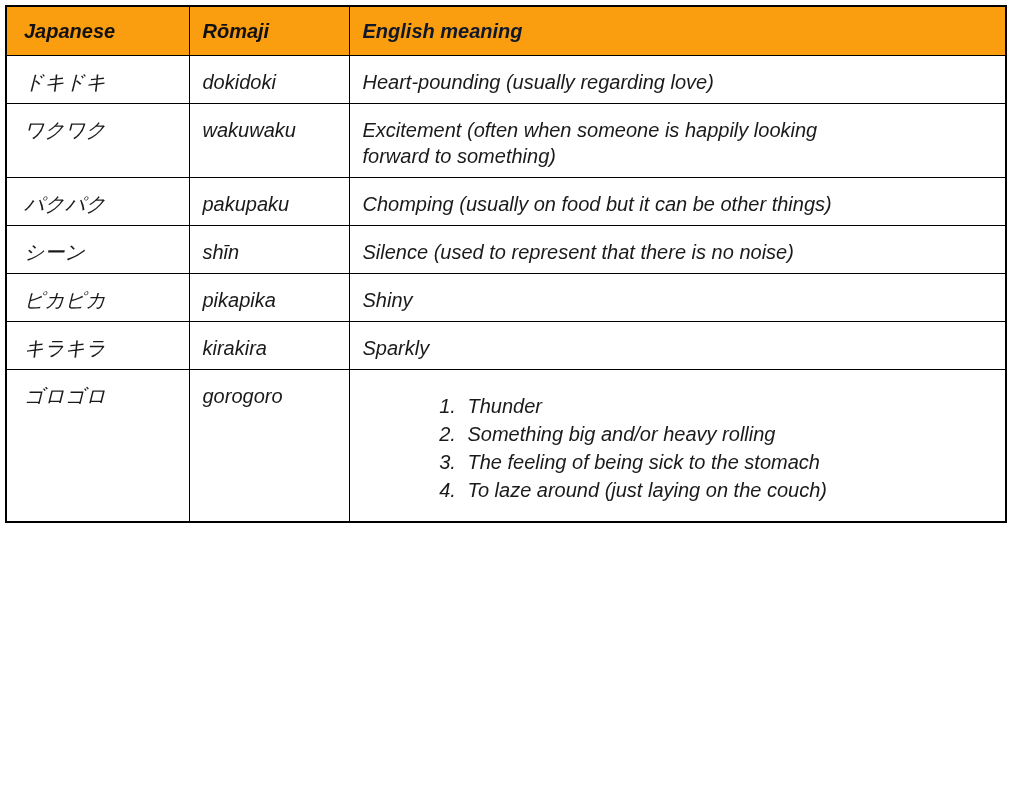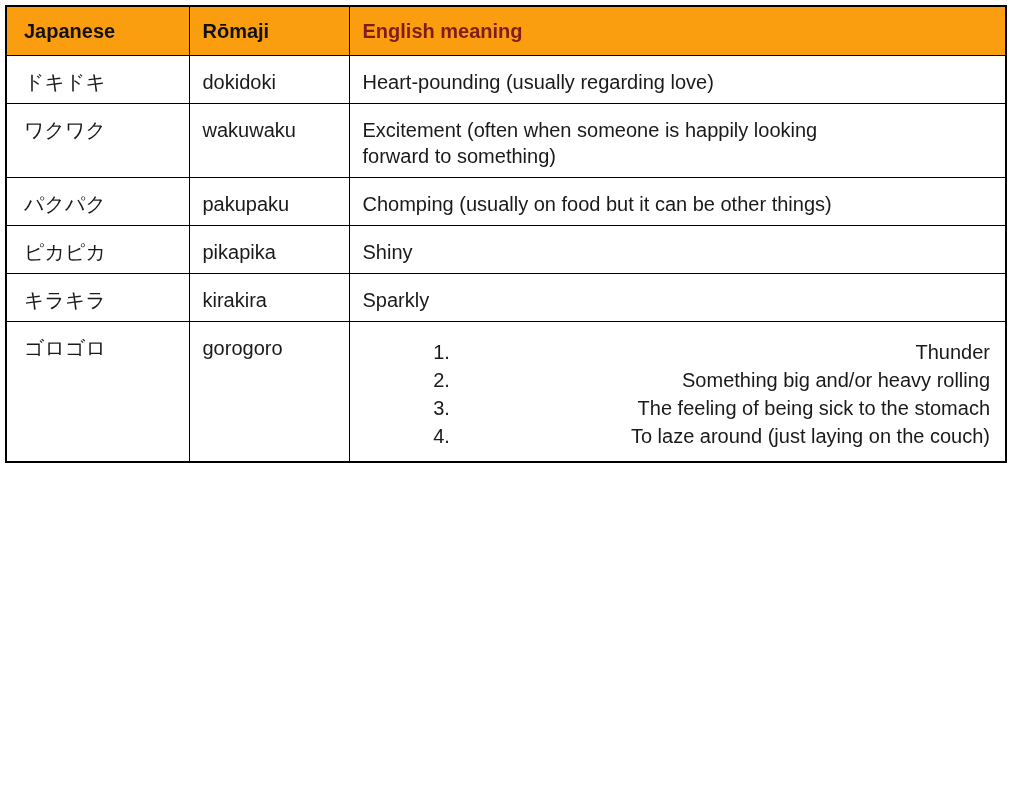--- a/index.html
+++ b/index.html
@@ -15,20 +15,21 @@
     position: relative;
   }
   table.vocab-table {
     position: absolute;
     left: 5px;
     top: 5px;
     width: 1000px;
     table-layout: fixed;
     border-collapse: collapse;
     border: 2.5px solid #000000;
+    font-style: italic;
   }
   col.c1 { width: 183px; }
   col.c2 { width: 160px; }
   col.c3 { width: 657px; }
   table.vocab-table th,
   table.vocab-table td {
     border: 1.5px solid #000000;
     vertical-align: top;
     text-align: left;
     font-size: 20px;
@@ -40,62 +41,66 @@
     padding: 11px 12px 11px 13px;
   }
   table.vocab-table th:first-child,
   table.vocab-table td:first-child {
     padding-left: 17px;
   }
   td[data-name="meaning-cell"] {
     white-space: pre-wrap;
   }
   ol.meaning-list {
-    margin: 3px;
+    margin: 9px;
     padding-left: 90px;
     white-space: normal;
-    text-align: right;
   }
   ol.meaning-list li {
     line-height: 28px;
     padding-left: 6px;
   }
 </style>
 </head>
 <body>
 
 <table class="vocab-table" data-name="vocab-table">
   <colgroup>
     <col class="c1">
     <col class="c2">
     <col class="c3">
   </colgroup>
   <thead>
     <tr data-name="header-row">
       <th data-name="column-header-japanese" style="background: rgb(250, 157, 15); color: rgb(17, 17, 17);">Japanese</th>
       <th data-name="column-header-romaji" style="background: rgb(250, 157, 15); color: rgb(17, 17, 17); margin-left: 7px;">Rōmaji</th>
-      <th data-name="column-header-english-meaning" style="background: rgb(250, 157, 15); color: #7f1d1d;">English meaning</th>
+      <th data-name="column-header-english-meaning" style="background: rgb(250, 157, 15); color: #0f172a;">English meaning</th>
     </tr>
   </thead>
   <tbody data-name="table-body">
       <tr data-name="table-row">
         <td data-name="japanese-cell">ドキドキ</td>
         <td data-name="romaji-cell">dokidoki</td>
         <td data-name="meaning-cell">Heart-pounding (usually regarding love)</td>
       </tr>
       <tr data-name="table-row">
         <td data-name="japanese-cell">ワクワク</td>
         <td data-name="romaji-cell">wakuwaku</td>
         <td data-name="meaning-cell">Excitement (often when someone is happily looking
 forward to something)</td>
       </tr>
       <tr data-name="table-row">
         <td data-name="japanese-cell">パクパク</td>
         <td data-name="romaji-cell">pakupaku</td>
         <td data-name="meaning-cell">Chomping (usually on food but it can be other things)</td>
+      </tr>
+      <tr data-name="table-row">
+        <td data-name="japanese-cell">シーン</td>
+        <td data-name="romaji-cell">shīn</td>
+        <td data-name="meaning-cell">Silence (used to represent that there is no noise)</td>
       </tr>
       <tr data-name="table-row">
         <td data-name="japanese-cell">ピカピカ</td>
         <td data-name="romaji-cell">pikapika</td>
         <td data-name="meaning-cell">Shiny</td>
       </tr>
       <tr data-name="table-row">
         <td data-name="japanese-cell">キラキラ</td>
         <td data-name="romaji-cell">kirakira</td>
         <td data-name="meaning-cell">Sparkly</td>

